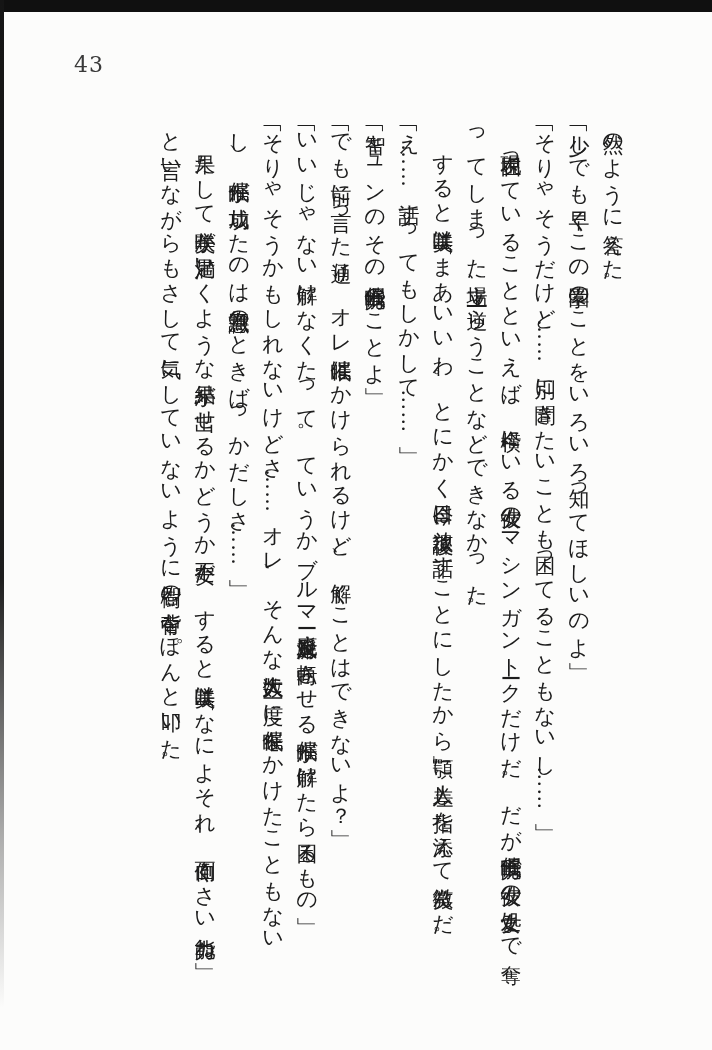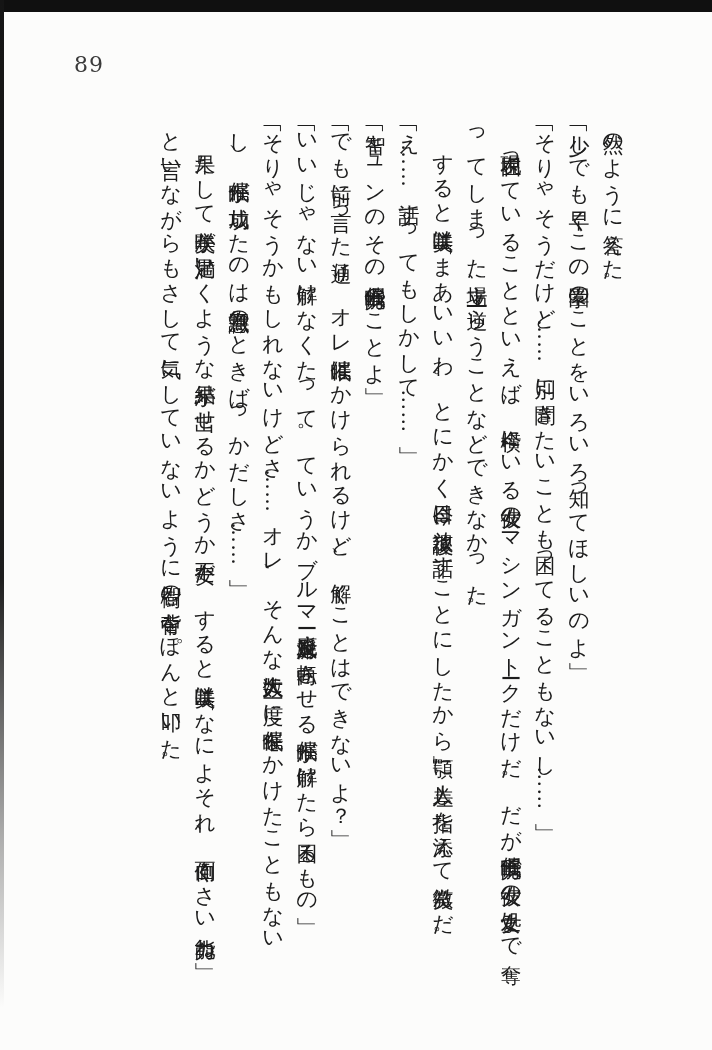--- a/index.html
+++ b/index.html
@@ -54,21 +54,21 @@
     text-indent: 1em;
   }
 </style>
 </head>
 <body>
 
 <div class="page">
   <div class="edge-top"></div>
   <div class="edge-left"></div>
 
-  <div class="page-number">89</div>
+  <div class="page-number">43</div>
 
   <div class="text-body">
     <p>然のように答えた。</p>
     <p>「少しでも早くこの学園のことをいろいろ知ってほしいのよ」</p>
     <p>「そりゃそうだけど……別に聞きたいことも困ってることもないし……」</p>
     <p class="indent">現在困っていることといえば、今横にいる彼女のマシンガントークだけだ。だが催眠能力で彼女の処女まで奪ってしまった立場上、逆らうことなどできなかった。</p>
     <p class="indent">すると美咲は「まあいいわ。とにかく今日は放課後、話すことにしたから」顎に人差し指を添えて微笑んだ。</p>
     <p>「え……話すってもしかして……」</p>
     <p>「智キュンのその催眠能力のことよ」</p>
     <p>「でも前に言った通り、オレ催眠はかけられるけど、解くことはできないよ？」</p>

